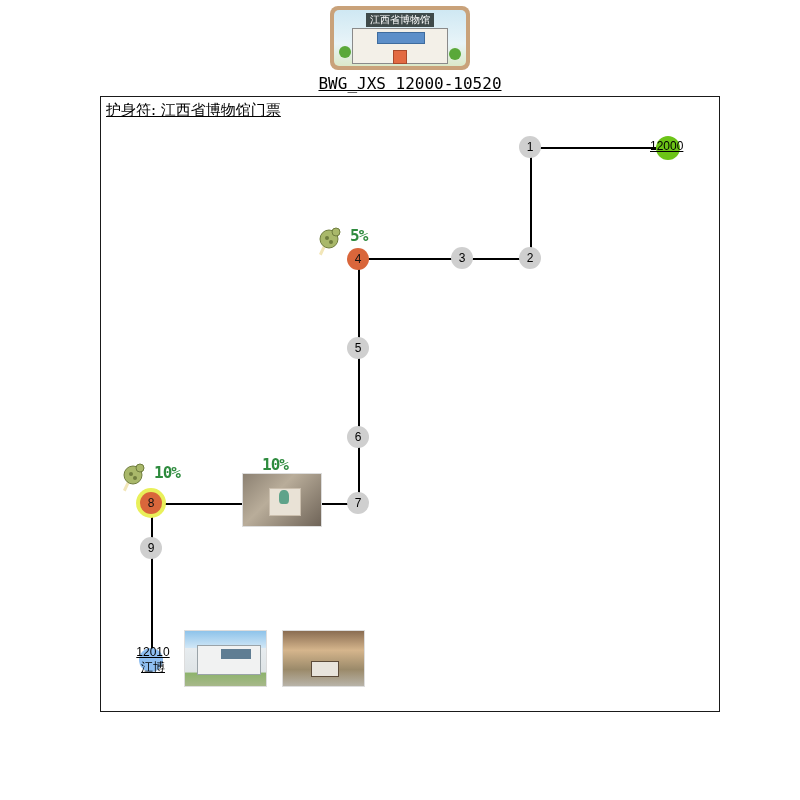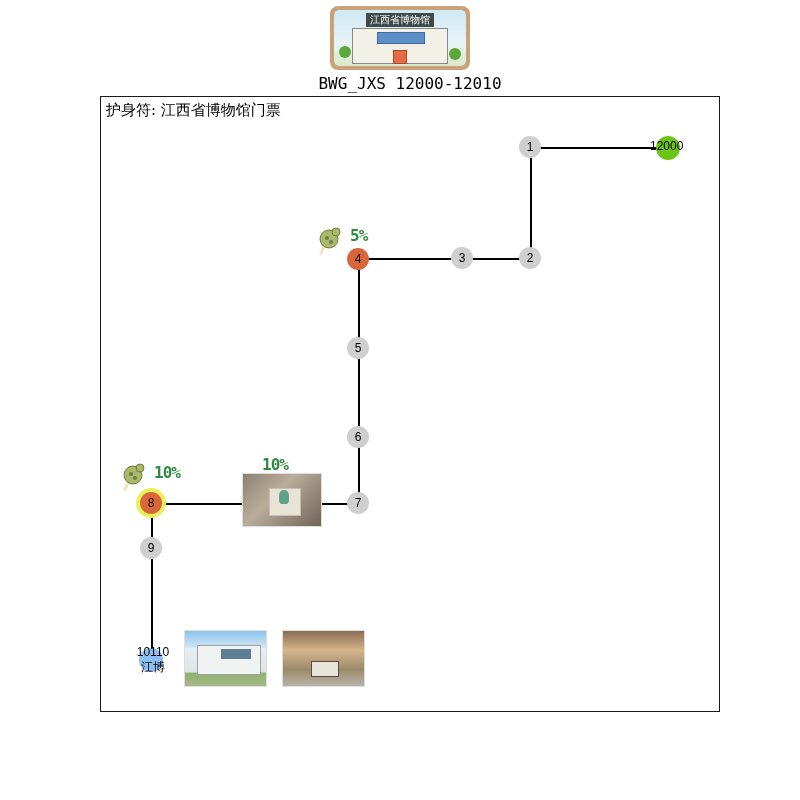--- a/index.html
+++ b/index.html
@@ -1,18 +1,18 @@
 <!DOCTYPE html>
 <html><head>
 <meta charset="utf-8">
 <style>
   html, body { margin:0; padding:0; background:#ffffff; }
   body { width:800px; height:800px; position:relative; overflow:hidden;
          font-family:"DejaVu Sans","Liberation Sans",sans-serif; color:#000; }
-  .abs { position:absolute; }
+  .abs { position:absolute;text-decoration:underline; }
 
   
   .badge { left:330px; top:6px; width:140px; height:64px; border-radius:8px;
            background:#c9a27a; box-sizing:border-box; padding:4px; }
   .badge-inner { width:100%; height:100%; border-radius:5px;
                  background:linear-gradient(#cfe8f3 0%, #e8f4f8 60%, #dbe9c9 100%);
                  position:relative; overflow:hidden; }
   .badge-building { position:absolute; left:18px; top:18px; width:96px; height:36px;
                     background:#f3f0e8; border:1px solid #8a8a8a; box-sizing:border-box; }
   .badge-window { position:absolute; left:24px; top:3px; width:46px; height:10px;
@@ -85,21 +85,21 @@
   <div class="badge-inner">
     <div class="badge-tree l"></div>
     <div class="badge-tree r"></div>
     <div class="badge-building">
       <div class="badge-window"></div>
       <div class="badge-door"></div>
     </div>
     <div class="badge-ribbon">江西省博物馆</div>
   </div>
 </div>
-<div class="abs page-title">BWG_JXS 12000-12010</div>
+<div class="abs page-title">BWG_JXS 12000-10520</div>
 
 <div class="abs frame"></div>
 
 <div class="abs note">
   <div>护身符: 江西省博物馆门票</div>
 </div>
 
 <div class="line" style="left:530px;top:147px;width:138px;height:1.5px;"></div>
 <div class="line" style="left:530px;top:147px;width:1.5px;height:112px;"></div>
 <div class="line" style="left:358px;top:258px;width:173px;height:1.5px;"></div>
@@ -115,21 +115,21 @@
 <div class="node" style="left:462px;top:258px;">3</div>
 <div class="node orange" style="left:358px;top:259px;">4</div>
 <div class="node" style="left:358px;top:348px;">5</div>
 <div class="node" style="left:358px;top:437px;">6</div>
 <div class="node" style="left:358px;top:503px;">7</div>
 <div class="node orange halo" style="left:151px;top:503px;">8</div>
 <div class="node" style="left:151px;top:548px;">9</div>
 
 <div class="node blue" style="left:151px;top:660px;"></div>
 <div class="abs end-label">
-  <div>10110</div>
+  <div>12010</div>
   <div>江博</div>
 </div>
 
 <svg class="charm" style="left:316px;top:226px;" viewBox="0 0 26 30">
   <rect x="5" y="20" width="3" height="9" fill="#f2e6b8" transform="rotate(25 6 24)"></rect>
   <ellipse cx="13" cy="13" rx="9" ry="9" fill="#a9b86a" stroke="#6f7d3e" stroke-width="1"></ellipse>
   <circle cx="20" cy="6" r="4" fill="#a9b86a" stroke="#6f7d3e" stroke-width="1"></circle>
   <circle cx="11" cy="12" r="2" fill="#6f7d3e"></circle>
     <circle cx="15" cy="16" r="2" fill="#6f7d3e"></circle>
 </svg>

